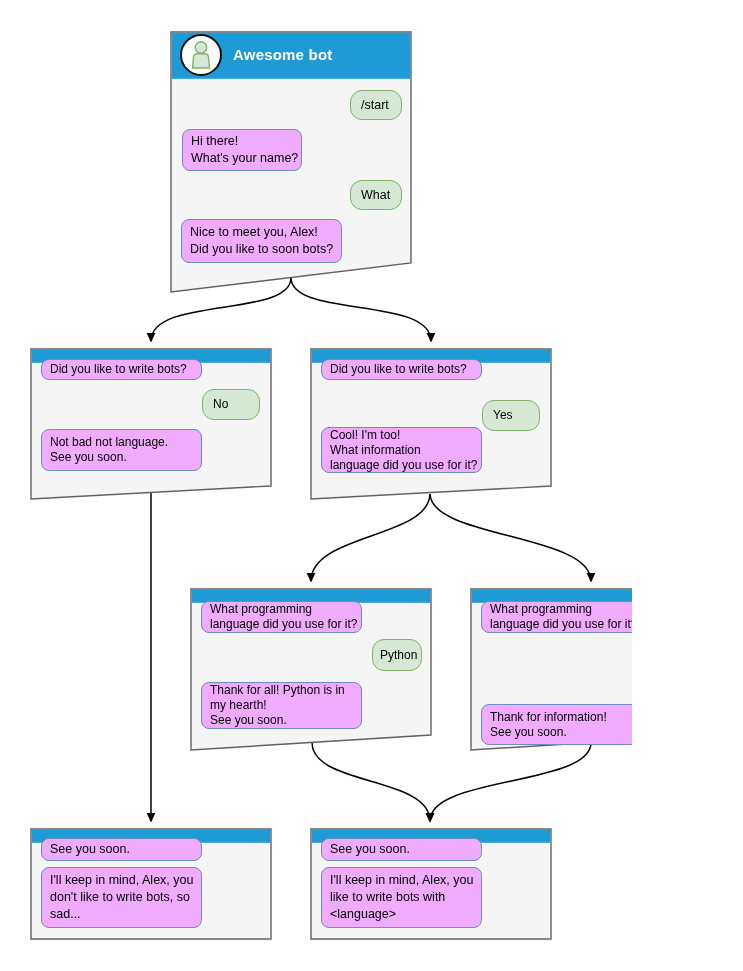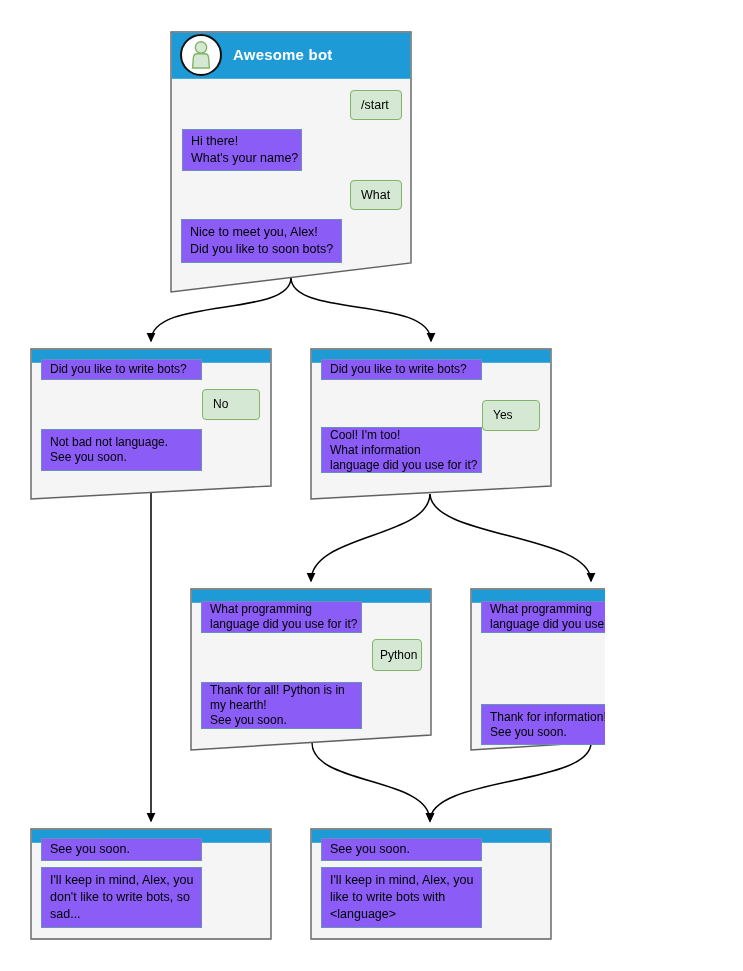--- a/index.html
+++ b/index.html
@@ -1,18 +1,18 @@
 <!DOCTYPE html>
 <html><head>
 <meta charset="utf-8">
 <style>
   html,body { margin:0; padding:0; background:#ffffff; }
   .stage {
     position:relative; width:605px; height:971px; background:#ffffff;
-    font-family:"Liberation Sans", sans-serif; overflow:hidden;
+    font-family:"Liberation Sans", sans-serif; overflow:hidden;padding-left:27px;
   }
   .stage svg.diagram { position:absolute; left:0; top:0; }
 
   .win   { fill:#f5f5f5; stroke:#616161; stroke-width:1.4; }
   .hdr   { fill:#1e9bd7; }
   .avatar{ fill:#ffffff; stroke:#111111; stroke-width:2; }
   .person{ fill:#d5e8d4; stroke:#82b366; stroke-width:1.4; }
   .edge  { fill:none; stroke:#000000; stroke-width:1.5; }
 
   .title {
@@ -20,22 +20,22 @@
     color:#ffffff; font-size:15px; font-weight:bold; letter-spacing:.2px;
   }
 
   .bubble {
     position:absolute; box-sizing:border-box;
     display:flex; align-items:center;
     white-space:pre; color:#000000;
     font-size:12px; line-height:15px;
     padding:0 8px;
   }
-  .bubble.bot  { background:#8b5cf6; border:1px solid #6c8ebf; border-radius:0; }
-  .bubble.user { background:#d5e8d4; border:1px solid #82b366; border-radius:4px; padding:0 10px; }
+  .bubble.bot  { background:#f0abfc; border:1px solid #6c8ebf; border-radius:8px; }
+  .bubble.user { background:#d5e8d4; border:1px solid #82b366; border-radius:12px; padding:0 10px; }
   .bubble.big  { font-size:12.5px; line-height:17px; }
 </style>
 </head>
 <body>
 
 <div class="stage">
 
   <svg class="diagram" width="743" height="971" viewBox="0 0 743 971">
     <defs>
       <marker id="arr" markerUnits="strokeWidth" markerWidth="7" markerHeight="7" refX="5.5" refY="3" orient="auto">

